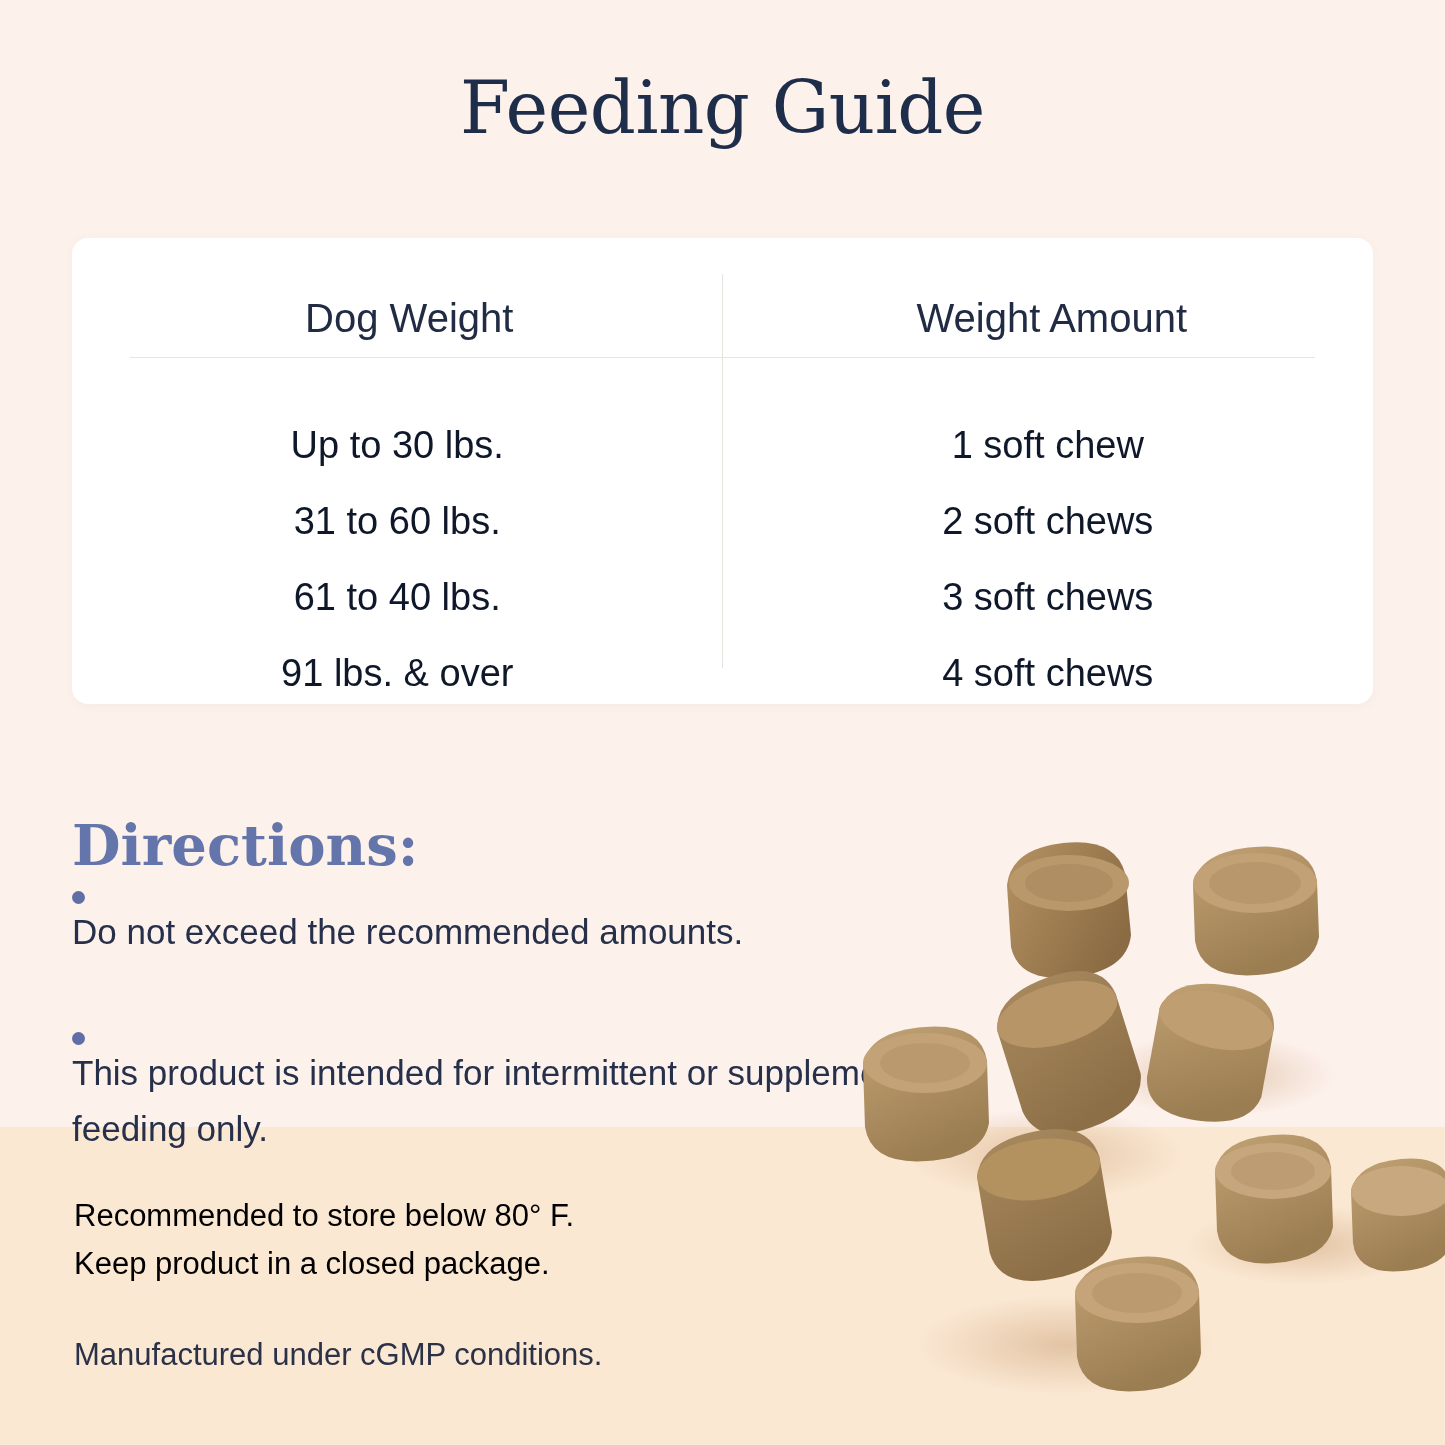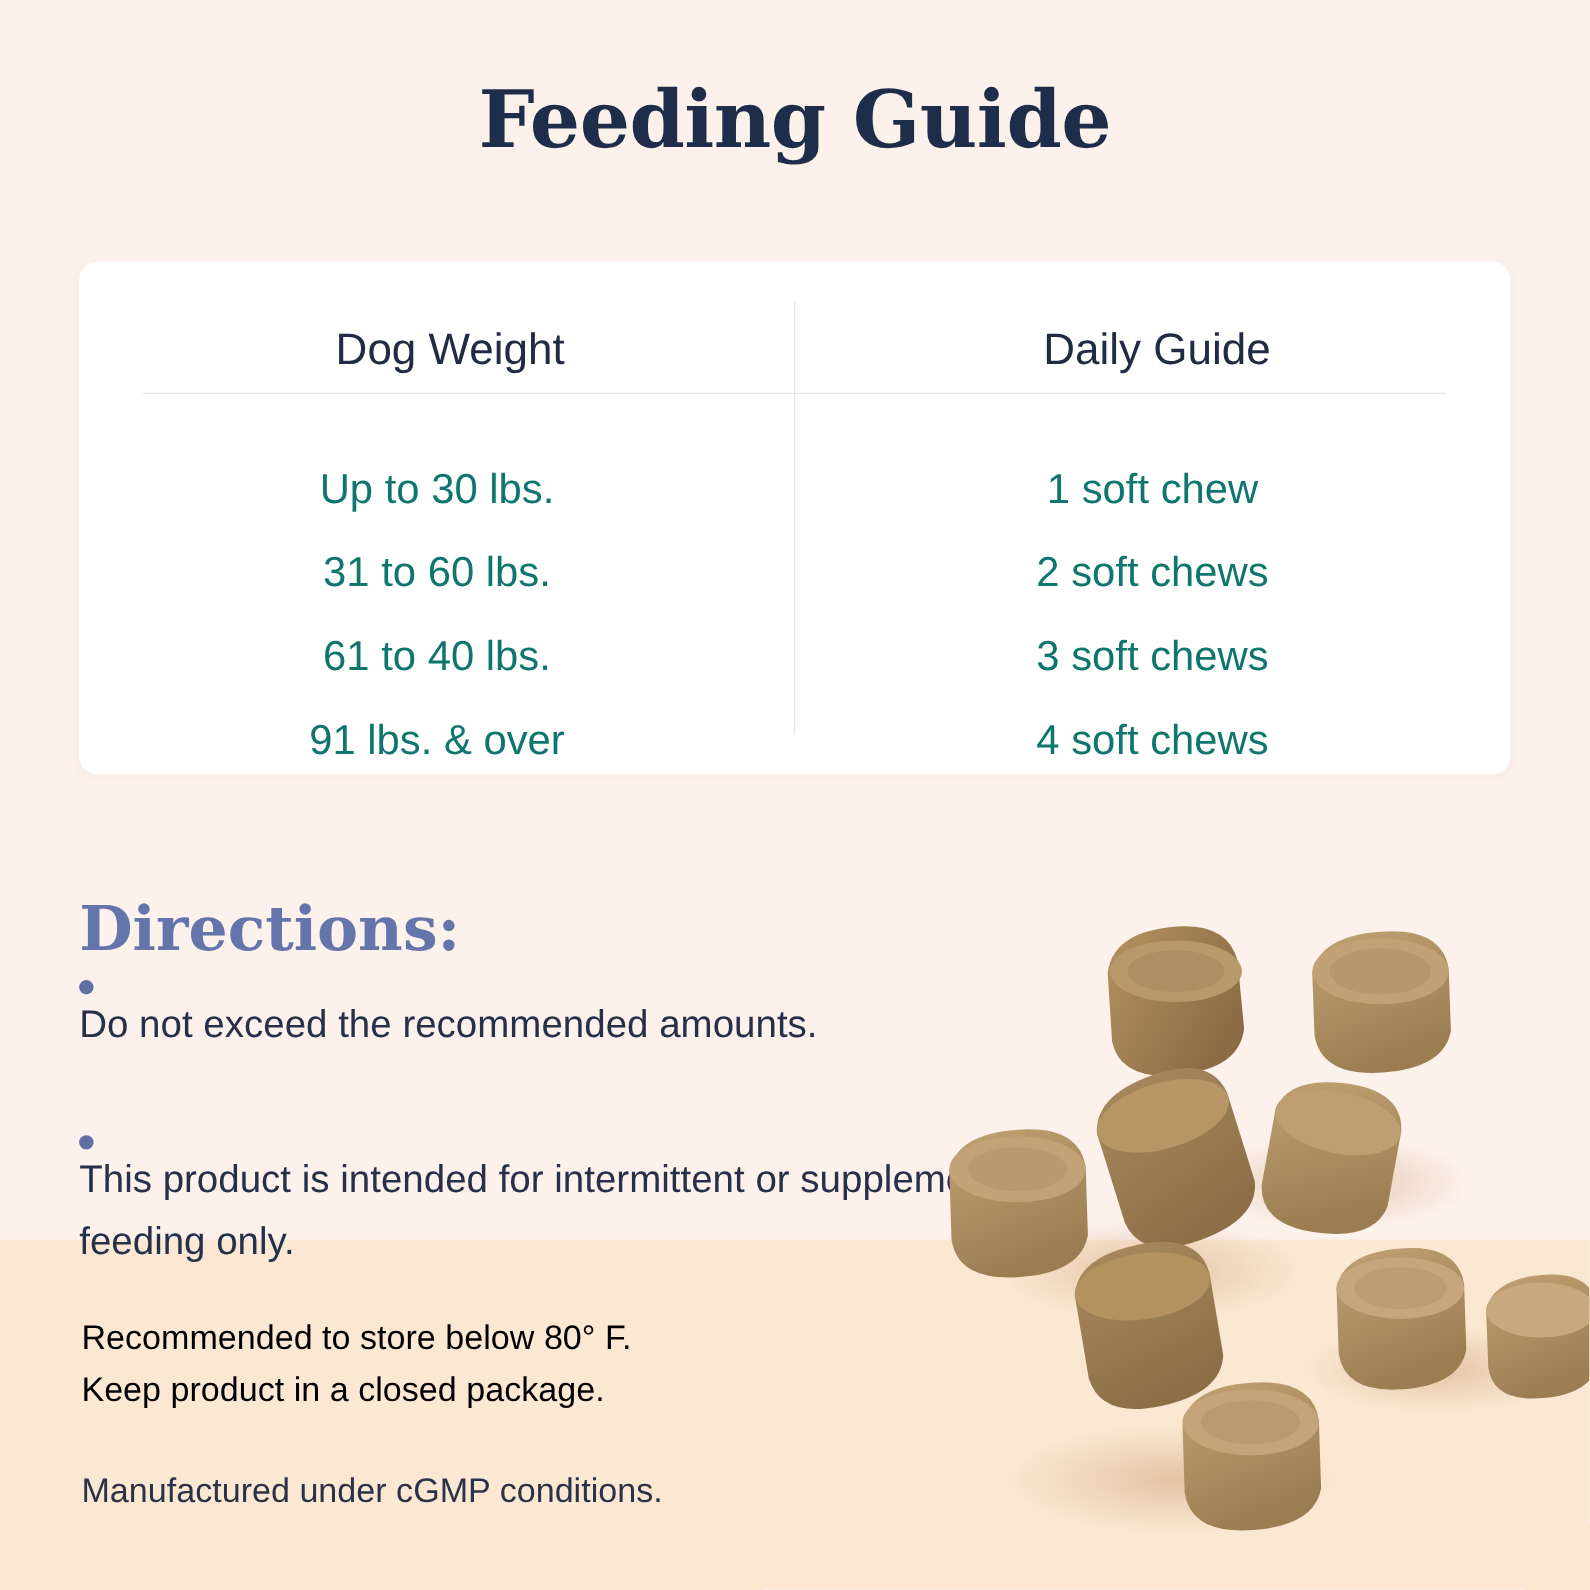--- a/index.html
+++ b/index.html
@@ -35,21 +35,21 @@
     top: 66px;
     left: 0;
     width: 100%;
     text-align: center;
   }
   .title {
     display: inline-block;
     position: relative;
     font-family: "DejaVu Serif", serif;
     font-size: 72px;
-    font-weight: 700;
+    font-weight: 400;
     color: #1e2d4a;
     letter-spacing: -0.5px;
   }
 
   
   .card {
     position: absolute;
     left: 72px;
     top: 238px;
     width: 1301px;
@@ -107,21 +107,21 @@
   }
   .data-row {
     margin-bottom: 1px;
     height: 75px;
     align-items: center;
   }
   .data-cell {
     flex: 0 0 50%;
     text-align: center;
     font-size: 38px;
-    color: #0f766e;
+    color: #0f172a;
     font-weight: 300;
   }
 
   
   .directions-title {
     position: absolute;
     left: 72px;
     top: 812px;
     font-family: "DejaVu Serif", serif;
     font-size: 56px;
@@ -197,21 +197,21 @@
     
   </div>
 
   <div class="card">
     <div class="tbl">
       <div class="col-divider"></div>
       <div class="row-divider"></div>
 
       <div class="head-row">
         <div class="cell head-cell">Dog Weight</div>
-        <div class="cell head-cell">Daily Guide</div>
+        <div class="cell head-cell">Weight Amount</div>
       </div>
 
       <div class="body-rows">
         <div class="data-row">
           <div class="data-cell">Up to 30 lbs.</div>
           <div class="data-cell">1 soft chew</div>
         </div>
         <div class="data-row">
           <div class="data-cell">31 to 60 lbs.</div>
           <div class="data-cell">2 soft chews</div>

